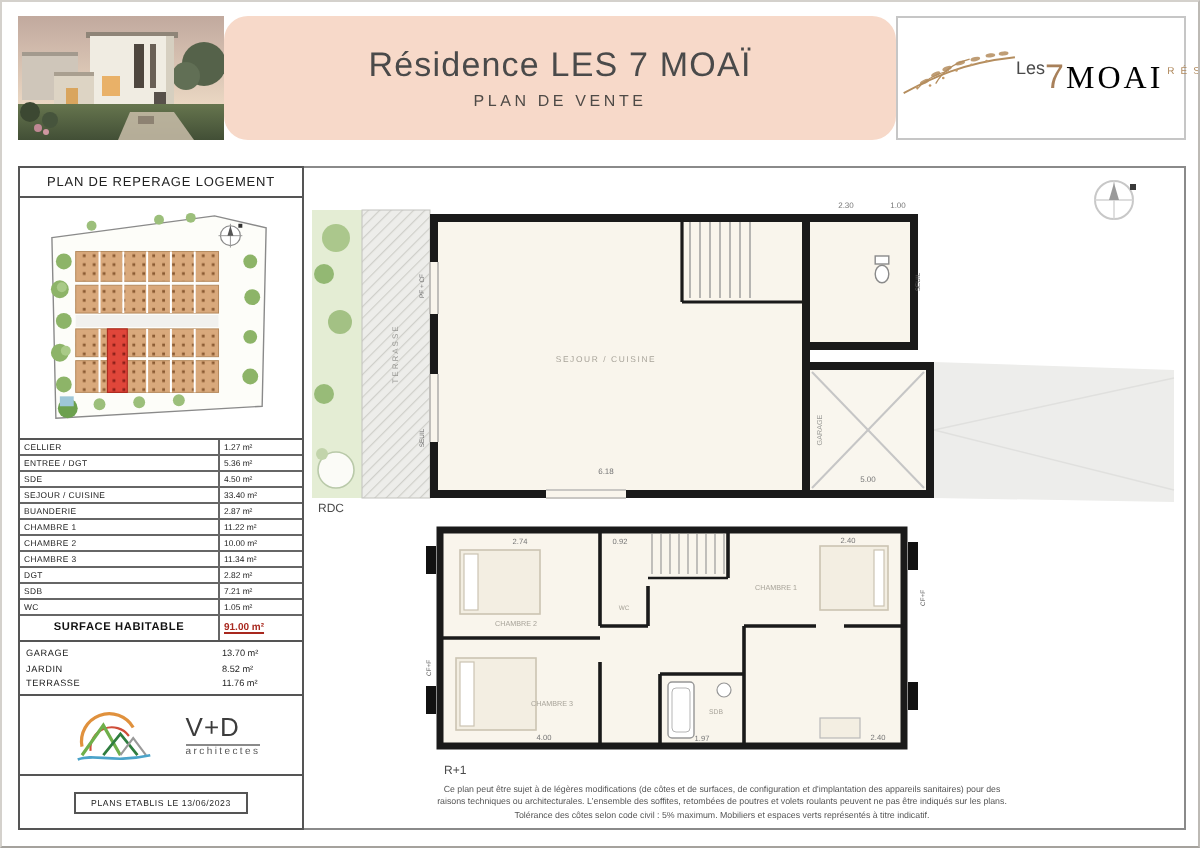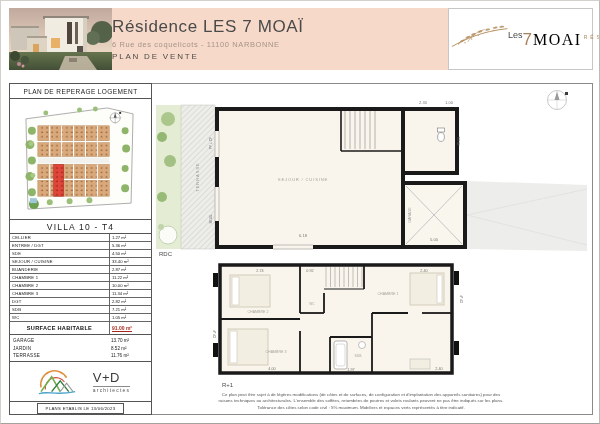--- a/index.html
+++ b/index.html
@@ -5,21 +5,21 @@
   html,body{margin:0;padding:0;background:#e9e7e3;}
   #page{
     position:relative;width:600px;height:424px;background:#fff;
     border:1px solid #d4d1cc;border-bottom-color:#a5a29d;border-right-color:#bdbab5;
     box-sizing:border-box;overflow:hidden;
     font-family:"Liberation Sans",sans-serif;color:#333;
   }
   
   .house{position:absolute;left:8px;top:7px;width:103px;height:62px;}
   .banner{position:absolute;left:111px;top:7px;width:336px;height:62px;background:#f7d9c9;
-    display:flex;flex-direction:column;justify-content:center;}
+    display:flex;flex-direction:column;align-items:center;justify-content:center;border-radius:12px;}
   .banner .title{font-size:17px;color:#4a4a4a;letter-spacing:.6px;}
   .banner .addr{font-size:7.5px;color:#a49588;letter-spacing:.6px;margin-top:3px;}
   .banner .doc{font-size:8px;color:#4e4a46;letter-spacing:1.8px;margin-top:3px;}
   .brand{position:absolute;left:447px;top:7px;width:145px;height:62px;background:#fff;
     border:1px solid #c6c6c6;box-sizing:border-box;display:flex;align-items:center;}
   .brand svg{width:66px;height:50px;flex:0 0 auto;}
   .brand-text{display:flex;flex-direction:row;line-height:1;margin-left:-8px;}
   .brand-top{font-size:9px;color:#4a4a4a;margin-left:1px;}
   .brand-row{display:flex;align-items:baseline;}
   .brand-num{font-size:17px;color:#a8805a;margin-right:1px;}
@@ -98,21 +98,20 @@
     <polygon points="56,48 78,48 88,62 50,62" fill="#c9bda9" opacity="0.85"></polygon>
     <rect x="60" y="50" width="8" height="4" fill="#8d8272"></rect>
     <circle cx="6" cy="48" r="5" fill="#3c4832"></circle>
     <circle cx="16" cy="52" r="4" fill="#46543c"></circle>
     <circle cx="10" cy="56" r="2" fill="#c08894"></circle>
     <circle cx="14" cy="58" r="1.5" fill="#cf97a1"></circle>
   </svg>
 
   <div class="banner">
     <div class="title">Résidence LES 7 MOAÏ</div>
-    <div class="addr">6 Rue des coquelicots - 11100  NARBONNE</div>
     <div class="doc">PLAN DE VENTE</div>
   </div>
 
   <div class="brand">
     <svg viewBox="0 0 70 52">
       <path d="M3,34 C18,26 34,18 62,15" stroke="#b48d5e" stroke-width="1" fill="none"></path>
       <path d="M20,29 C24,22 30,18 38,16" stroke="#b48d5e" stroke-width="0.7" fill="none"></path>
       <path d="M10,32 C14,27 20,24 27,22" stroke="#b48d5e" stroke-width="0.6" fill="none"></path>
       <g fill="#b48d5e" opacity="0.85">
         <ellipse cx="14" cy="28" rx="2.6" ry="1.1" transform="rotate(-25 14 28)"></ellipse>
@@ -204,21 +203,20 @@
           <circle cx="40" cy="104" r="3" fill="#9cbf7b"></circle>
             <circle cx="60" cy="103" r="3" fill="#9cbf7b"></circle>
           <circle cx="80" cy="102" r="3" fill="#9cbf7b"></circle>
           <circle cx="21" cy="45" r="2.5" fill="#a9ca87"></circle>
             <circle cx="23" cy="77" r="2.5" fill="#a9ca87"></circle>
         </g>
         <rect x="20" y="100" width="7" height="5" fill="#9ec7d8"></rect>
       </svg>
     </div>
 
-    <div class="sb-villa">VILLA  10  - T4</div>
 
     <div class="sb-table">
       <div class="trow">
           <span class="lbl">CELLIER</span>
           <span class="val">1.27 m²</span>
         </div>
       <div class="trow">
           <span class="lbl">ENTREE / DGT</span>
           <span class="val">5.36 m²</span>
         </div>

